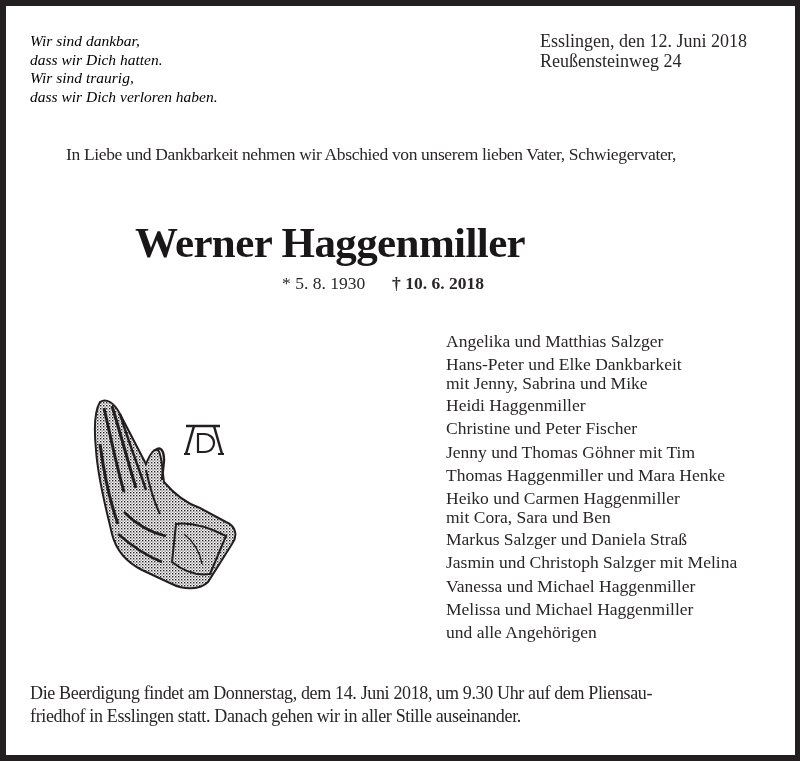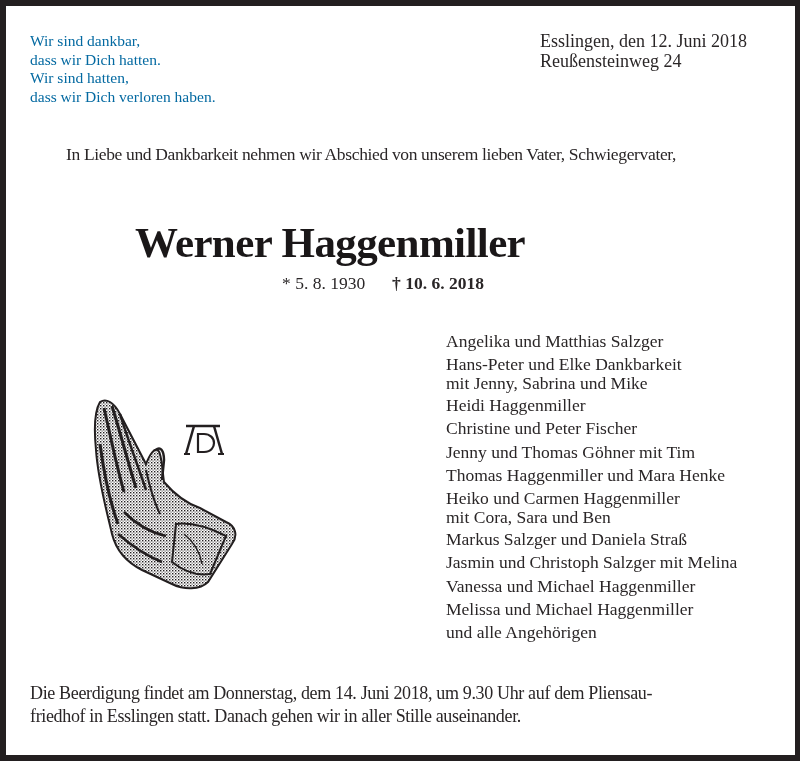--- a/index.html
+++ b/index.html
@@ -4,21 +4,21 @@
 <style>
   * { margin: 0; padding: 0; box-sizing: border-box; }
   html, body { width: 800px; height: 761px; background: #231f20; overflow: hidden; }
   body { font-family: "Liberation Serif", "DejaVu Serif", serif; color: #231f20; }
   .frame {
     position: absolute; left: 6px; top: 6px; width: 789px; height: 749px;
     background: #ffffff;
   }
   .poem {
     position: absolute; left: 24px; top: 26px;
-    font-size: 15.5px; line-height: 18.6px; color: #0369a1;
+    font-style: italic; font-size: 15.5px; line-height: 18.6px; color: #000000;
   }
   .poem div { white-space: nowrap; }
   .place {
     position: absolute; left: 534px; top: 25px;
     font-size: 18px; line-height: 20px; color: #2a2627;
   }
   .place div { white-space: nowrap; }
   .intro {
     position: absolute; left: 24px; top: 138px; width: 760px;
     font-size: 17.5px; line-height: 20.5px; color: #2a2627;
@@ -54,21 +54,21 @@
   .burial div { white-space: nowrap; }
 </style>
 </head>
 <body>
 
 <div class="frame">
 
   <div class="poem">
     <div>Wir sind dankbar,</div>
     <div>dass wir Dich hatten.</div>
-    <div>Wir sind hatten,</div>
+    <div>Wir sind traurig,</div>
     <div>dass wir Dich verloren haben.</div>
   </div>
 
   <div class="place">
     <div>Esslingen, den 12. Juni 2018</div>
     <div>Reußensteinweg 24</div>
   </div>
 
   <div class="intro">
     <div>In Liebe und Dankbarkeit nehmen wir Abschied von unserem lieben Vater, Schwiegervater,</div>

